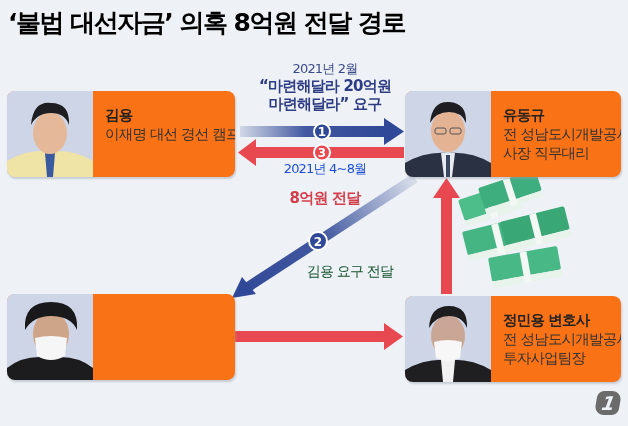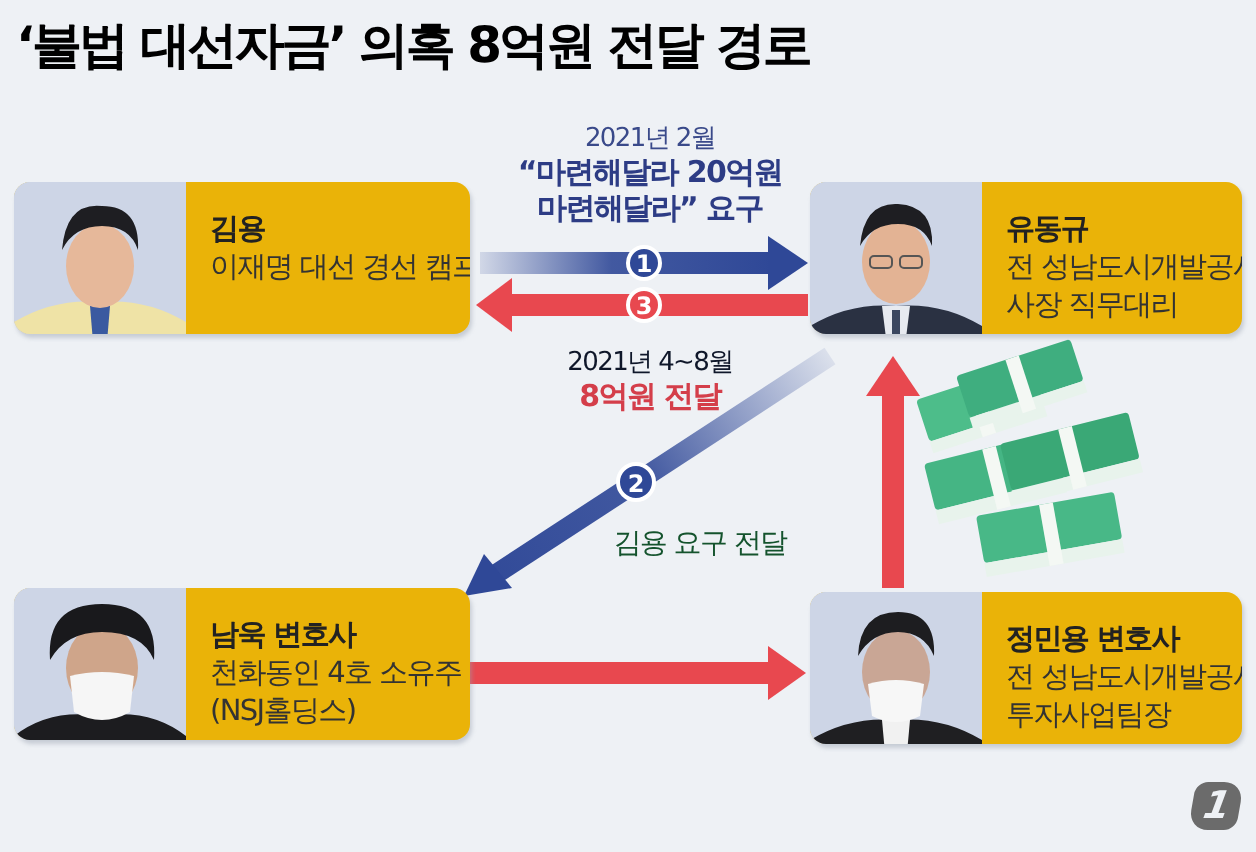--- a/index.html
+++ b/index.html
@@ -9,22 +9,22 @@
       font-family: "DejaVu Sans", "Liberation Sans", sans-serif;
       position: relative;
       color: #333;
     }
     .title {
       position: absolute; left: 8px; top: 6px;
       font-size: 25px; font-weight: bold; color: #000000;
       letter-spacing: -1.5px; white-space: nowrap;
     }
     .card {
-      position: absolute; height: 76px;
-      background: #eab308; border-radius: 8px;
+      position: absolute; height: 86px;
+      background: #f97316; border-radius: 8px;
       box-shadow: 1px 2px 2px rgba(150,160,175,0.45);
       overflow: hidden; display: flex;
     }
     .photo {
       width: 86px; height: 86px; flex: none; position: relative;
       background: #cfd6e6; overflow: hidden;
     }
     .card-text {
       padding: 15px 0 0 12px;
       font-size: 14.5px; line-height: 19px; color: #333;
@@ -32,21 +32,21 @@
     }
     .card-text .name { font-weight: bold; color: #222; }
     #card-kim { left: 7px; top: 91px; width: 228px; }
     #card-yoo { left: 405px; top: 91px; width: 216px; }
     #card-nam { left: 7px; top: 294px; width: 228px; }
     #card-jung { left: 405px; top: 296px; width: 216px; }
 
     .label { position: absolute; text-align: center; white-space: nowrap; letter-spacing: -0.8px; }
     .lbl-date1 { left: 240px; top: 60px; width: 170px; font-size: 13px; color: #3a4a8a; }
     .lbl-req { left: 240px; top: 77px; width: 170px; font-size: 15px; font-weight: bold; color: #2d3c85; line-height: 18px; }
-    .lbl-date2 { left: 240px; top: 172px; width: 170px; font-size: 13px; color: #0f172a; }
+    .lbl-date2 { left: 240px; top: 160px; width: 170px; font-size: 13px; color: #1d4ed8; }
     .lbl-deliver { left: 240px; top: 189px; width: 170px; font-size: 15px; font-weight: bold; color: #d43e4a; }
     .lbl-kimreq { left: 295px; top: 263px; width: 110px; font-size: 14px; color: #14532d; }
 
     svg.arrows { position: absolute; left: 0; top: 0; }
 
     .logo {
       position: absolute; right: 8px; top: 391px;
       font-size: 22px; font-weight: bold; font-style: italic; color: #6b6b6b;
       letter-spacing: -1px; display: flex; align-items: center;
     }
@@ -183,25 +183,20 @@
 <div class="card" id="card-nam">
   <div class="photo">
     <svg width="86" height="86">
       <rect width="86" height="86" fill="#cdd5e6"></rect>
       <path d="M0 86 L0 74 Q18 60 43 64 Q68 60 86 74 L86 86 Z" fill="#1c1c1f"></path>
       <ellipse cx="44" cy="40" rx="18" ry="22" fill="#cfa58a"></ellipse>
       <path d="M18 36 Q16 8 44 8 Q72 8 70 36 Q64 22 44 22 Q26 22 18 36 Z" fill="#19191c"></path>
       <path d="M28 44 Q44 40 60 44 L58 62 Q44 70 30 62 Z" fill="#f6f6f6"></path>
     </svg>
   </div>
-  <div class="card-text">
-    <div class="name">남욱 변호사</div>
-    <div>천화동인 4호 소유주</div>
-    <div>(NSJ홀딩스)</div>
-  </div>
 </div>
 
 <div class="card" id="card-jung">
   <div class="photo">
     <svg width="86" height="86">
       <rect width="86" height="86" fill="#cdd5e6"></rect>
       <path d="M0 86 L0 74 Q20 62 43 64 Q66 62 86 74 L86 86 Z" fill="#1f1f22"></path>
       <polygon points="36,64 50,64 48,86 38,86" fill="#f1f1f1"></polygon>
       <ellipse cx="43" cy="40" rx="17" ry="21" fill="#c9a18c" opacity="0.9"></ellipse>
       <path d="M24 32 Q25 10 44 10 Q63 10 62 32 Q57 20 44 20 Q31 20 24 32 Z" fill="#1d1d20"></path>

